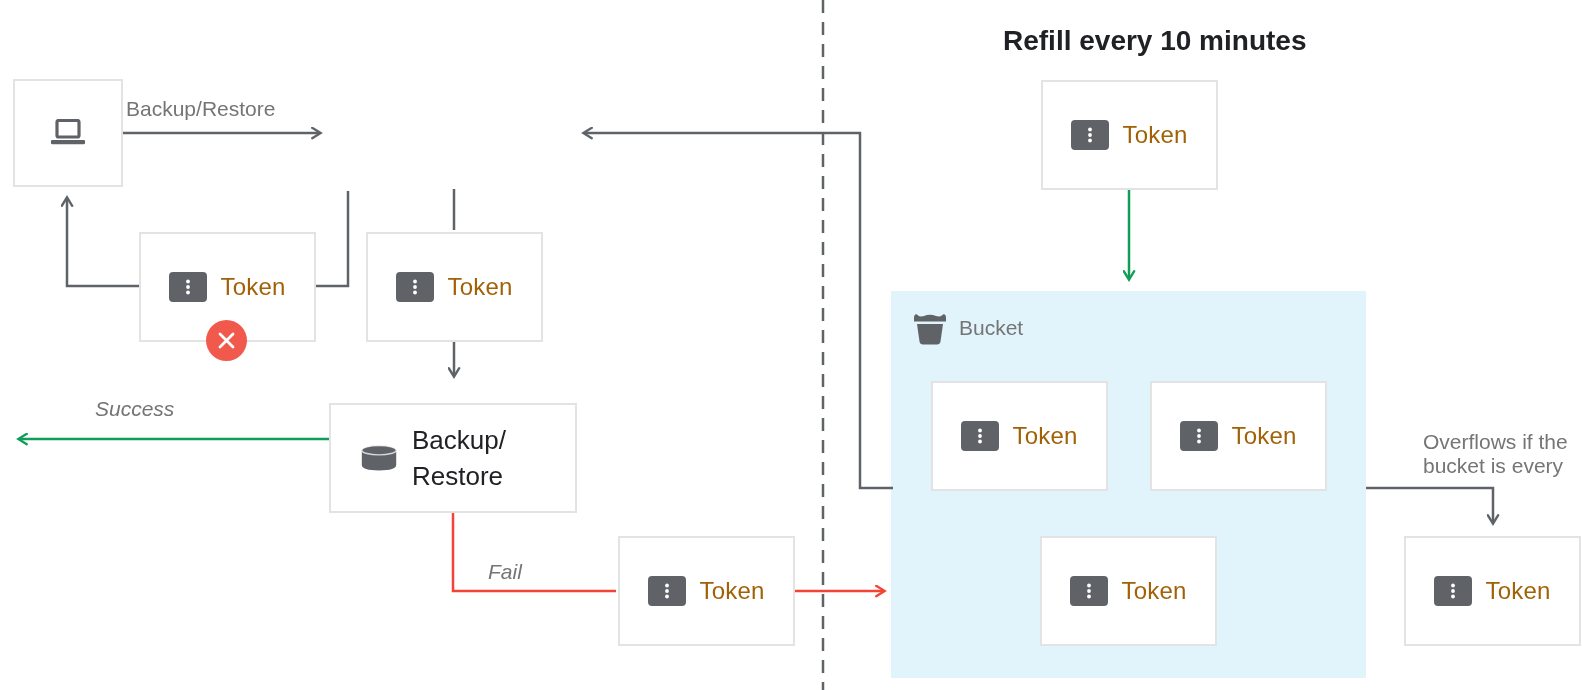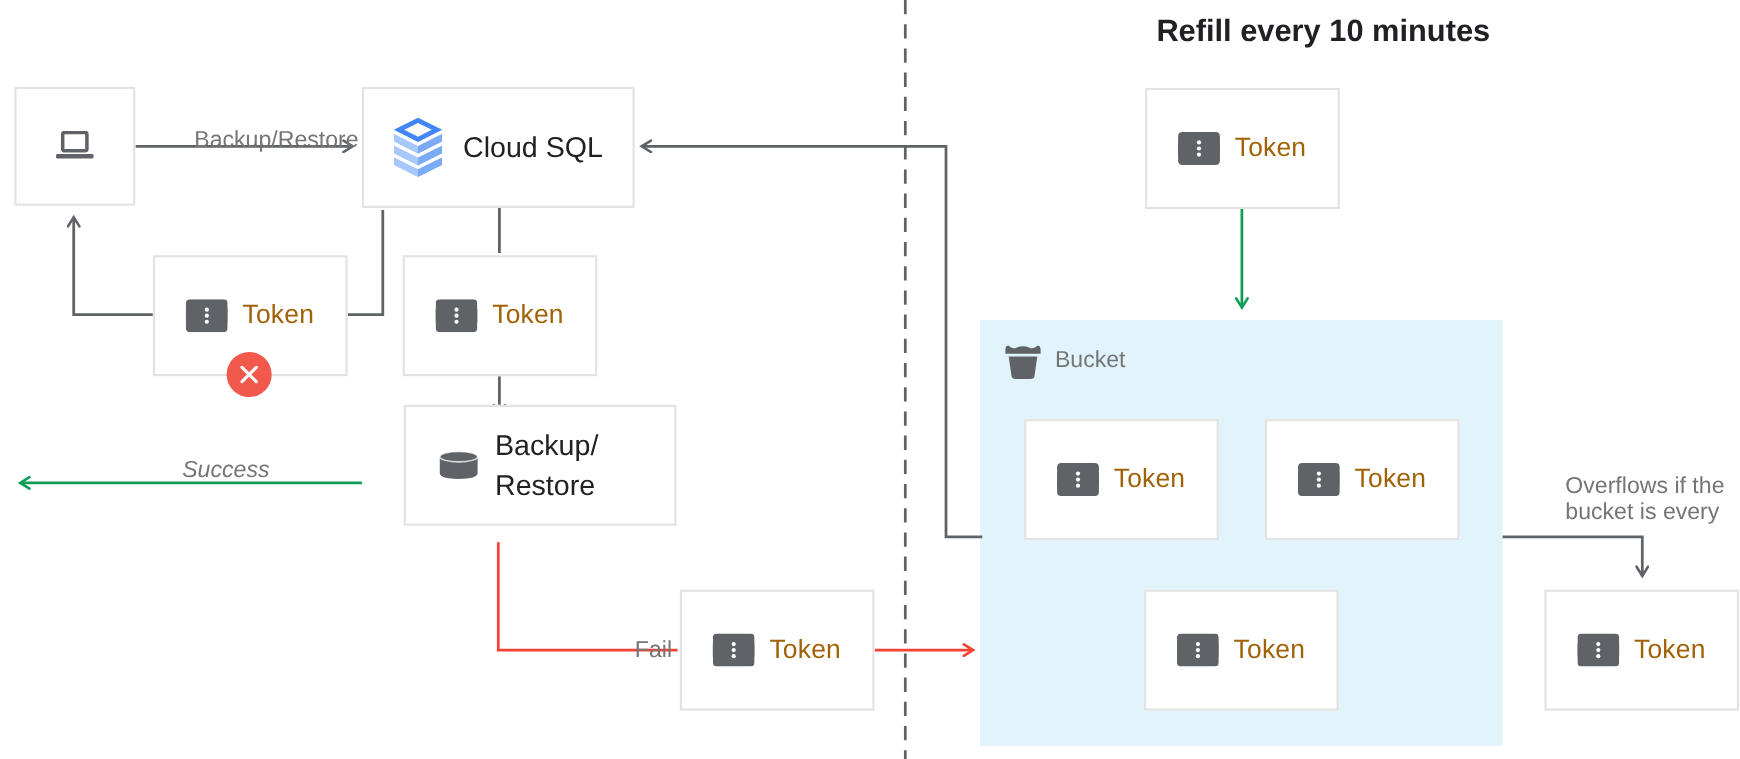--- a/index.html
+++ b/index.html
@@ -5,25 +5,25 @@
   html,body{margin:0;padding:0;background:#fff;}
   #canvas{position:relative;width:1582px;height:690px;background:#fff;overflow:hidden;
           font-family:"Liberation Sans","DejaVu Sans",sans-serif;}
   .box{position:absolute;background:#fff;border:2px solid #e3e3e3;box-sizing:border-box;
        display:flex;align-items:center;justify-content:center;gap:13px;}
   .node-label{font-size:24px;color:#a16207;letter-spacing:0.2px;}
   .node-label-lg{font-size:26px;color:#202124;}
   .backup-node{justify-content:flex-start;padding-left:30px;gap:15px;}
   .backup-text{font-size:26px;line-height:36px;color:#202124;}
   .edge-label{position:absolute;font-size:21px;color:#757575;white-space:nowrap;}
-  .center{text-align:right;margin-top:19px;}
+  .center{text-align:left;}
   #bucket-bg{position:absolute;left:891px;top:291px;width:475px;height:387px;background:#e1f3fb;}
   #bucket-header{position:absolute;left:912px;top:311px;display:flex;align-items:center;gap:11px;}
   #bucket-header .lbl{font-size:21px;color:#757575;}
-  #title{position:absolute;left:1003px;top:12px;width:400px;text-align:center;
+  #title{position:absolute;left:1003px;top:25px;width:400px;text-align:left;
          font-size:28px;font-weight:bold;color:#202124;}
   #reject-badge{position:absolute;left:206px;top:320px;width:41px;height:41px;border-radius:50%;
                 background:#f2594d;display:flex;align-items:center;justify-content:center;}
   svg.overlay{position:absolute;left:0;top:0;pointer-events:none;}
   .ovf{line-height:24px;}
 </style>
 </head>
 <body>
 
 <div id="canvas">
@@ -70,33 +70,20 @@
 
   <div id="title">Refill every 10 minutes</div>
 
   <div class="box" style="left:13px;top:79px;width:110px;height:108px;">
     <svg width="40" height="28" viewBox="0 0 40 28">
       <rect x="9" y="1.5" width="22" height="16.5" rx="1.5" fill="none" stroke="#5f6368" stroke-width="3.2"></rect>
       <rect x="3" y="21" width="34" height="4.2" rx="1.2" fill="#5f6368"></rect>
     </svg>
   </div>
 
-  <div class="box" style="left:329px;top:79px;width:248px;height:110px;gap:19px;">
-    <svg width="44" height="54" viewBox="0 0 44 61" preserveAspectRatio="none">
-      <path d="M0 16.5 L22 29 L22 37 L0 24.5 Z" fill="#a8c7fa"></path>
-      <path d="M22 29 L44 16.5 L44 24.5 L22 37 Z" fill="#7baaf7"></path>
-      <path d="M0 28.5 L22 41 L22 49 L0 36.5 Z" fill="#a8c7fa"></path>
-      <path d="M22 41 L44 28.5 L44 36.5 L22 49 Z" fill="#7baaf7"></path>
-      <path d="M0 40.5 L22 53 L22 61 L0 48.5 Z" fill="#a8c7fa"></path>
-      <path d="M22 53 L44 40.5 L44 48.5 L22 61 Z" fill="#7baaf7"></path>
-      <path d="M22 0 L44 12.5 L22 25 L0 12.5 Z" fill="#4285f4"></path>
-      <path d="M22 5.5 L34.5 12.5 L22 19.5 L9.5 12.5 Z" fill="#ffffff"></path>
-    </svg>
-    <span class="node-label-lg">Cloud SQL</span>
-  </div>
 
   <div class="box" style="left:139px;top:232px;width:177px;height:110px;">
     <svg width="38" height="30" viewBox="0 0 38 30">
       <path d="M4 0 H34 Q38 0 38 4 V9 A6 6 0 0 1 38 21 V26 Q38 30 34 30 H4 Q0 30 0 26 V21 A6 6 0 0 1 0 9 V4 Q0 0 4 0 Z" fill="#5f6368"></path>
       <circle cx="19" cy="9.5" r="1.9" fill="#fff"></circle>
         <circle cx="19" cy="15" r="1.9" fill="#fff"></circle>
         <circle cx="19" cy="20.5" r="1.9" fill="#fff"></circle>
     </svg>
     <span class="node-label">Token</span>
   </div>
@@ -104,21 +91,21 @@
   <div class="box" style="left:366px;top:232px;width:177px;height:110px;">
     <svg width="38" height="30" viewBox="0 0 38 30">
       <path d="M4 0 H34 Q38 0 38 4 V9 A6 6 0 0 1 38 21 V26 Q38 30 34 30 H4 Q0 30 0 26 V21 A6 6 0 0 1 0 9 V4 Q0 0 4 0 Z" fill="#5f6368"></path>
       <circle cx="19" cy="9.5" r="1.9" fill="#fff"></circle>
         <circle cx="19" cy="15" r="1.9" fill="#fff"></circle>
         <circle cx="19" cy="20.5" r="1.9" fill="#fff"></circle>
     </svg>
     <span class="node-label">Token</span>
   </div>
 
-  <div class="box backup-node" style="left:329px;top:368px;width:248px;height:110px;margin-left:38px;">
+  <div class="box backup-node" style="left:329px;top:403px;width:248px;height:110px;">
     <svg width="36" height="26" viewBox="0 0 36 26">
       <path d="M0.8 5 L0.8 20 Q0.8 25.4 18 25.4 Q35.2 25.4 35.2 20 L35.2 5 Z" fill="#5f6368"></path>
       <ellipse cx="18" cy="5.2" rx="17.2" ry="4.7" fill="#5f6368" stroke="rgba(255,255,255,0.75)" stroke-width="1.4"></ellipse>
     </svg>
     <div class="backup-text">
       <div>Backup/</div>
       <div>Restore</div>
     </div>
   </div>
 
@@ -191,19 +178,19 @@
   </div>
 
   <div id="reject-badge">
     <svg width="17" height="17" viewBox="0 0 17 17">
       <path d="M2 2 L15 15 M15 2 L2 15" stroke="#fff" stroke-width="2.8" stroke-linecap="round" fill="none"></path>
     </svg>
   </div>
 
   <div class="edge-label center" style="left:126px;top:97px;width:200px;">Backup/Restore</div>
   <div class="edge-label center" style="left:95px;top:397px;width:150px;font-style:italic;">Success</div>
-  <div class="edge-label center" style="left:511px;top:560px;width:100px;">Fail</div>
+  <div class="edge-label center" style="left:488px;top:560px;width:100px;font-style:italic;">Fail</div>
   <div class="edge-label ovf" style="left:1423px;top:430px;">
     <div>Overflows if the</div>
     <div>bucket is every</div>
   </div>
 
 </div>
 
 </body></html>

